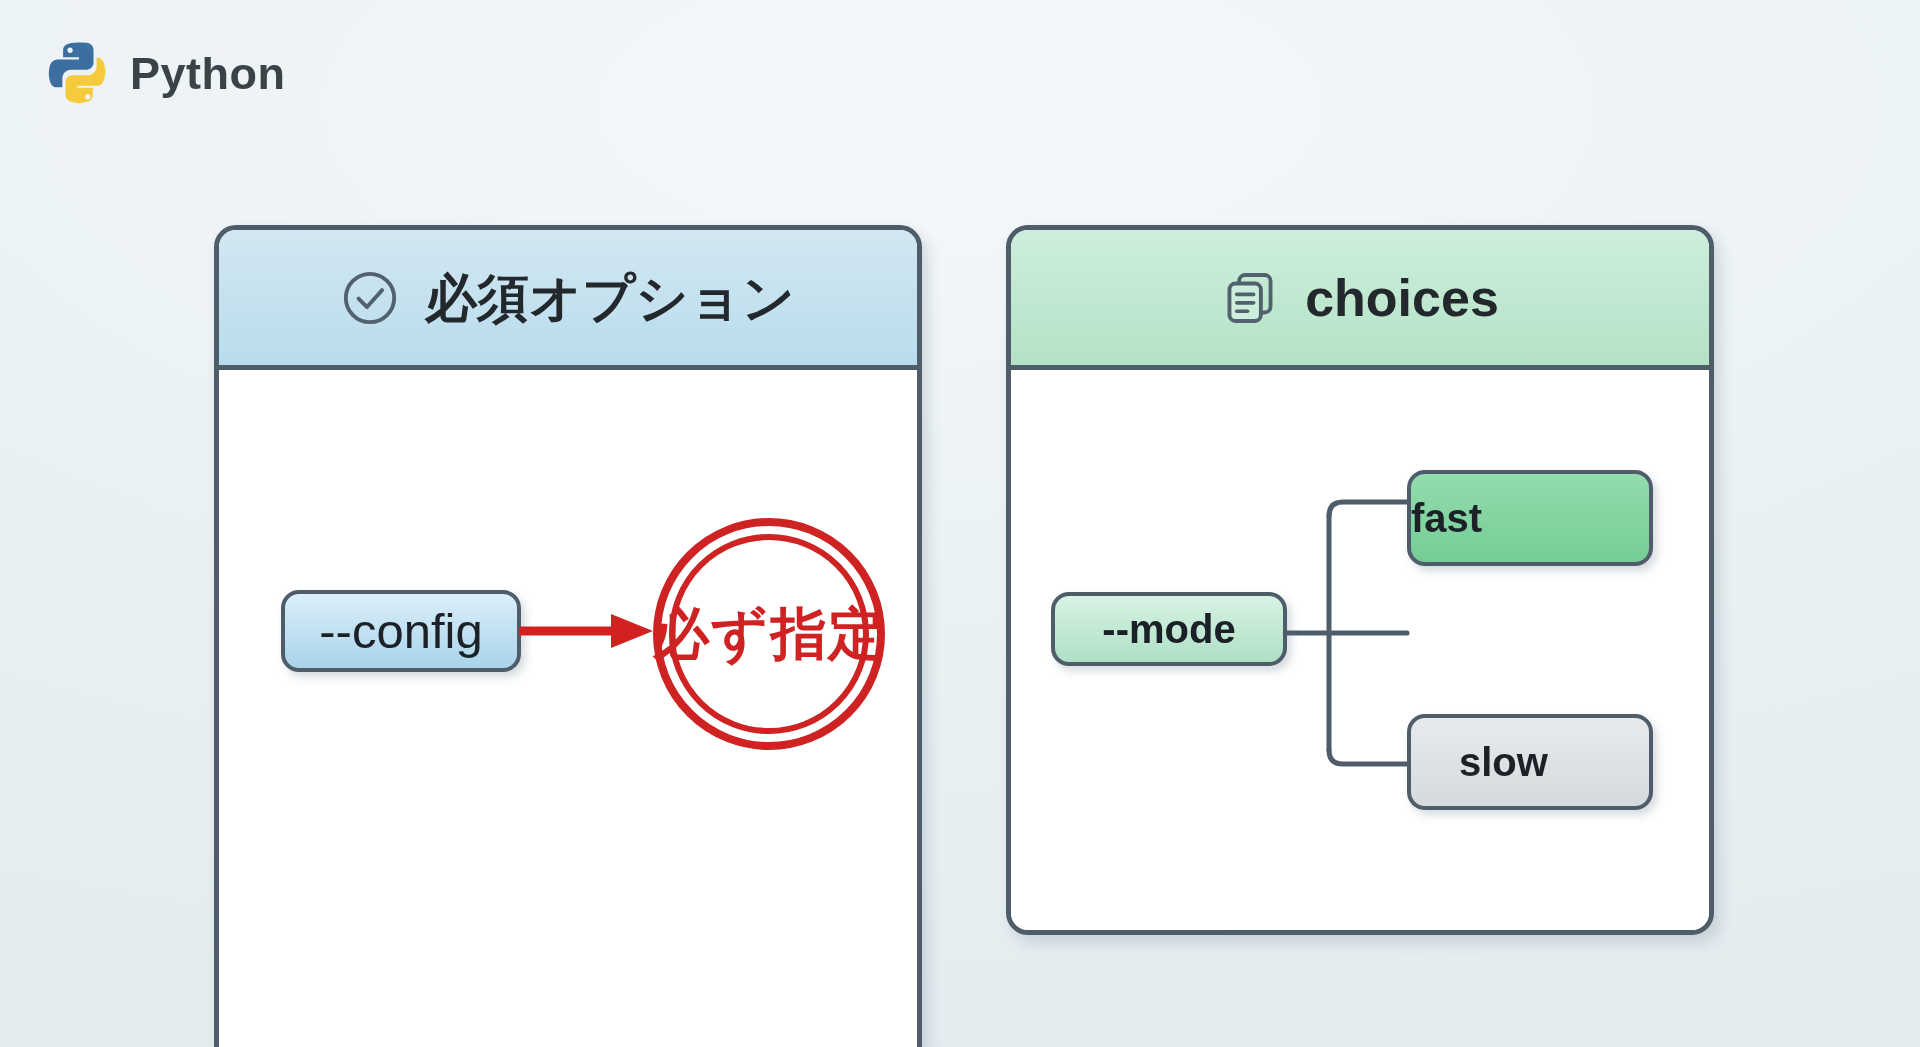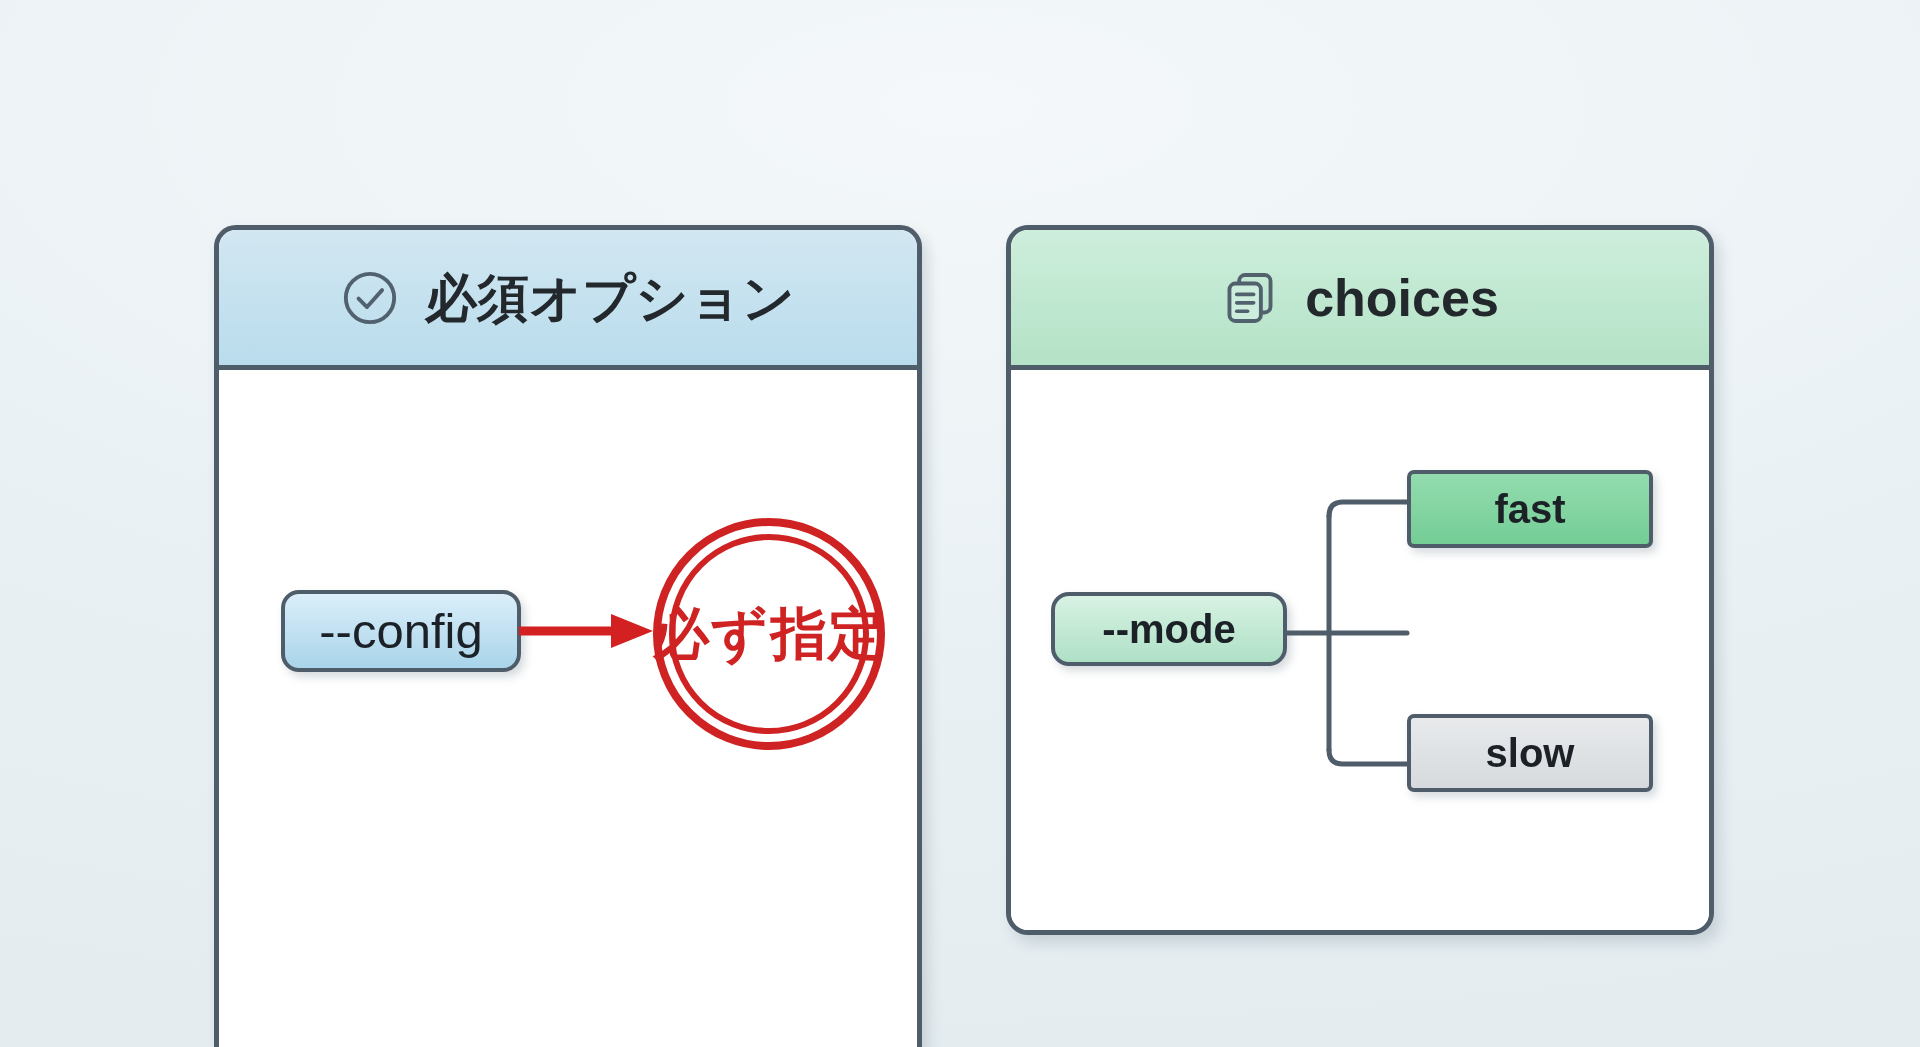--- a/index.html
+++ b/index.html
@@ -177,58 +177,67 @@
     left: 272px;
     top: 80px;
     width: 130px;
     height: 380px;
   }
 
   .opt-chip {
     position: absolute;
     left: 396px;
     width: 246px;
-    height: 78px;
+    height: 96px;
     border: 4px solid #4e5d69;
-    border-radius: 7px;
+    border-radius: 18px;
     box-shadow: 4px 5px 8px rgba(90,110,125,0.25);
     display: flex;
     align-items: center;
-    justify-content: center;
+    justify-content: flex-start;
     box-sizing: border-box;
   }
   .opt-chip .chip-label {
     font-size: 40px;
     font-weight: bold;
     color: #1b2126;
     line-height: 1;
   }
   .opt-chip.green  { background: linear-gradient(180deg, #93dcae 0%, #74cd95 100%); }
   .opt-chip.grey   { background: linear-gradient(180deg, #e8eaec 0%, #d6dadd 100%); }
   #opt-fast   { top: 100px; }
   #opt-normal { top: 222px; }
-  #opt-slow   { top: 344px; }
+  #opt-slow   { top: 344px; padding-left: 48px; }
 
   #error-note {
     position: absolute;
     left: 282px;
     top: 470px;
     font-size: 36px;
     font-weight: bold;
     color: #cc2222;
     line-height: 1;
     white-space: nowrap;
     letter-spacing: 0.5px;
   }
 </style>
 </head>
 <body>
 
 <div id="slide">
 
+  <div id="brand">
+    <span>
+      <svg class="logo" viewBox="0 0 110 110" xmlns="http://www.w3.org/2000/svg" aria-hidden="true">
+        <path fill="#3c6e9f" d="M54.5 4c-9 0-16.3 1.2-20.4 3.3-3.6 1.8-5.6 5.1-5.6 9.1v12.4h26.4v3.6H20.2c-6.6 0-12.3 4-14 11.6-2 8.7-2.1 14.2 0 23.3 1.5 6.8 5.3 11.6 11.9 11.6h9.2V63.7c0-7.5 6.5-14.1 14.2-14.1h26.3c6.3 0 11.4-5.2 11.4-11.5V16.4c0-6.1-5.2-10.7-11.4-11.7C62.9 4.3 58.5 4 54.5 4zm-14.3 8.3c2.5 0 4.5 2.1 4.5 4.6 0 2.6-2 4.6-4.5 4.6-2.6 0-4.6-2-4.6-4.6 0-2.5 2-4.6 4.6-4.6z"></path>
+        <path fill="#f5ca3b" d="M84.4 32.4v11.9c0 7.8-6.7 14.4-14.2 14.4H43.9c-6.2 0-11.4 5.3-11.4 11.5v21.7c0 6.2 5.4 9.8 11.4 11.6 7.2 2.1 14.1 2.5 22.7 0 5.7-1.6 11.4-5 11.4-11.6V79.7H51.7v-3.6h34.1c6.6 0 9.1-4.6 11.4-11.6 2.4-7.2 2.3-14.1 0-23.3-1.7-6.6-4.8-11.6-11.4-11.6h-1.4zM69.6 89.8c2.6 0 4.6 2 4.6 4.6 0 2.5-2 4.6-4.6 4.6-2.5 0-4.5-2.1-4.5-4.6 0-2.6 2-4.6 4.5-4.6z"></path>
+      </svg>
+    </span>
+    <span class="brand-text">Python</span>
+  </div>
 
   <div class="card" id="card-required">
 
     <div class="card-header">
       <span>
         <svg class="hdr-icon" viewBox="0 0 48 48" xmlns="http://www.w3.org/2000/svg" aria-hidden="true">
           <circle cx="24" cy="24" r="20" fill="none" stroke="#51616d" stroke-width="3.2"></circle>
           <path d="M14.5 24.5 L21.5 31.5 L34 17.5" fill="none" stroke="#51616d" stroke-width="3.2" stroke-linecap="round" stroke-linejoin="round"></path>
         </svg>
       </span>

